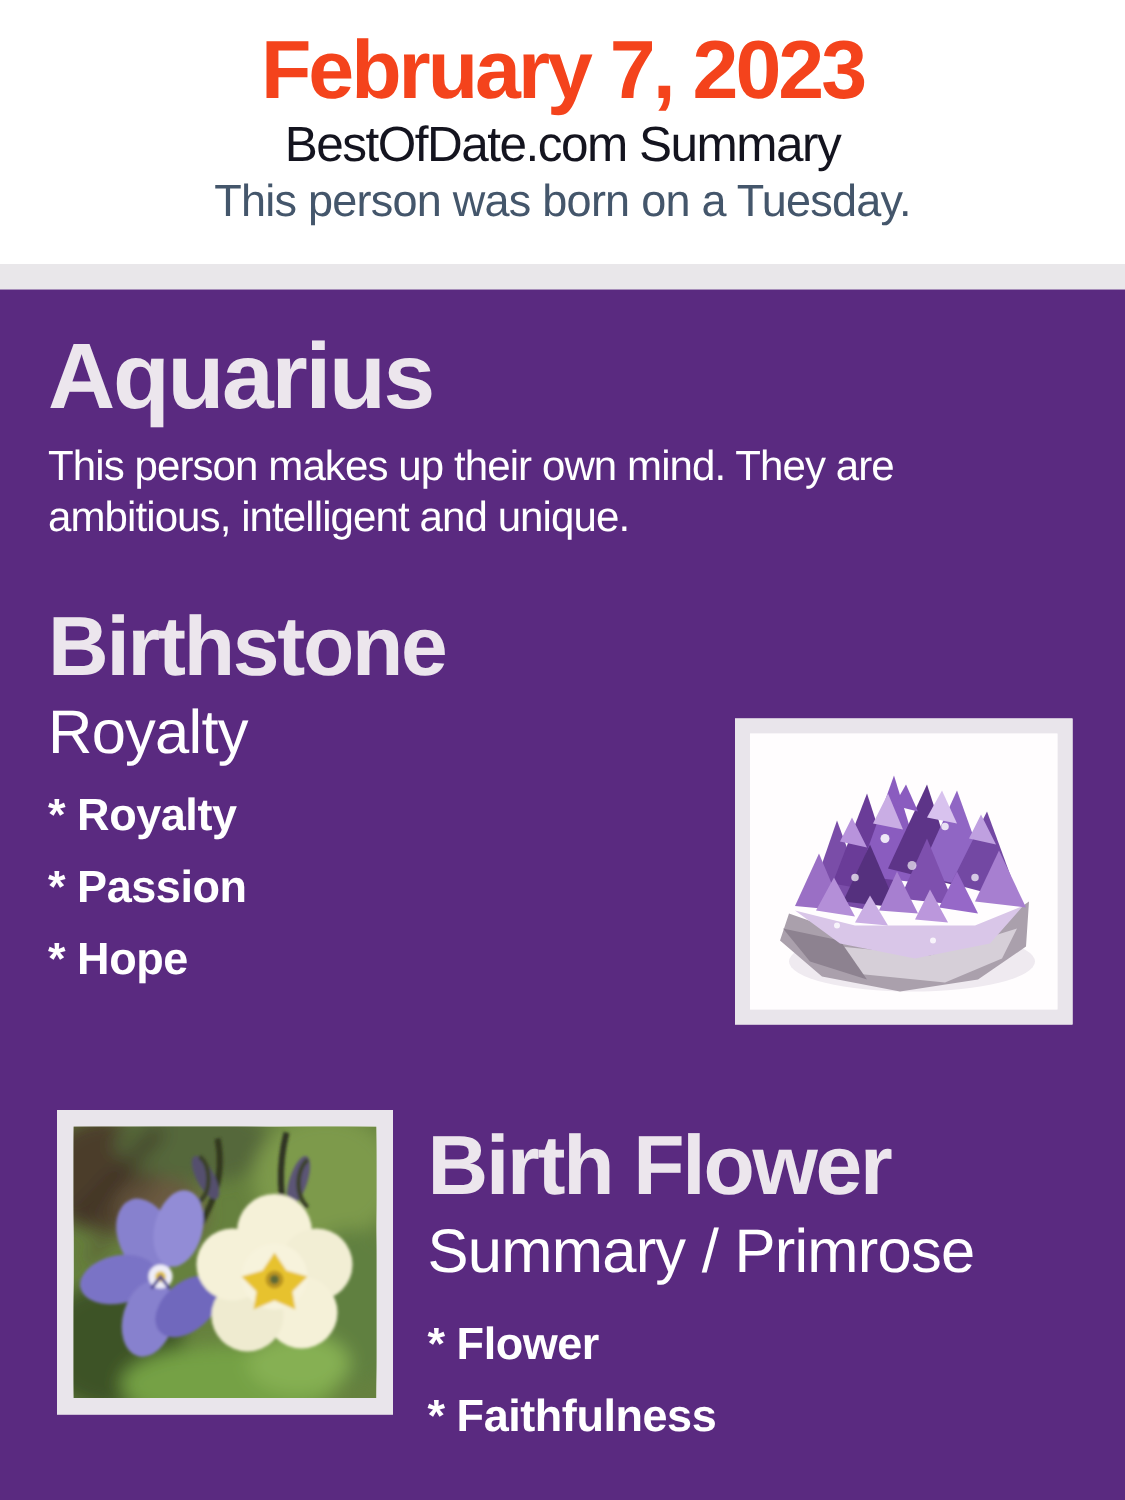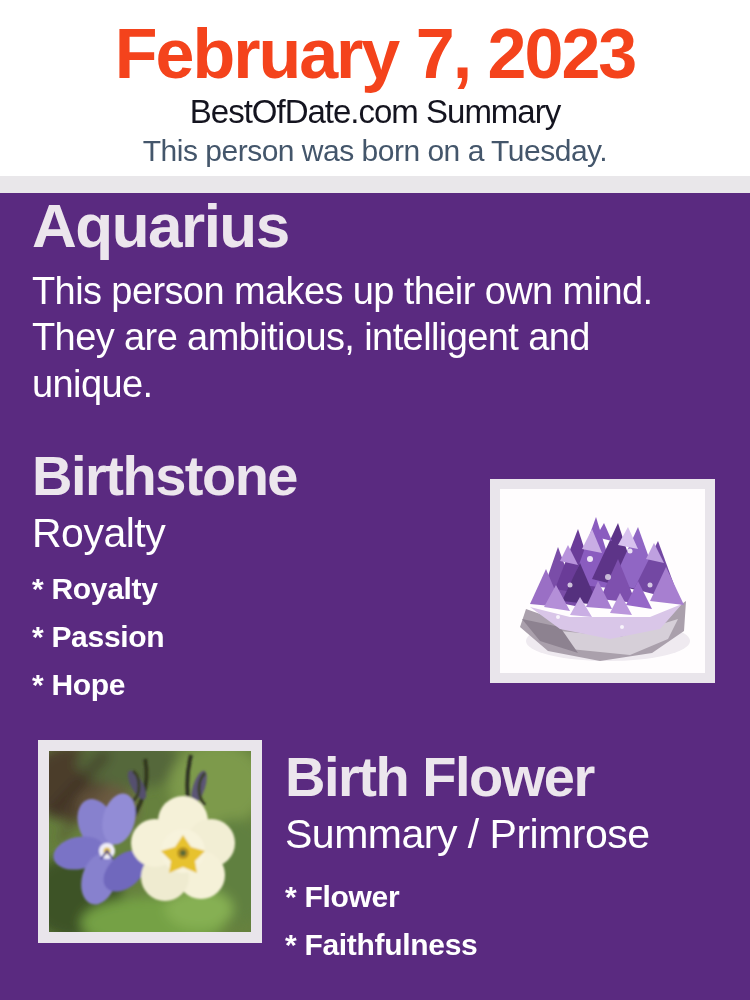--- a/index.html
+++ b/index.html
@@ -13,40 +13,40 @@
   }
   *{box-sizing:border-box;}
   html,body{margin:0;padding:0;}
   body{
     width:750px;height:1000px;overflow:hidden;background:#ffffff;
     font-family:"Liberation Sans", sans-serif;
     -webkit-font-smoothing:antialiased;
   }
   .header{height:176px;background:#ffffff;text-align:center;}
   .date{
-    padding-top:18px;font-size:70px;font-weight:700;line-height:1.05;
+    padding-top:18px;font-size:55px;font-weight:700;line-height:1.05;
     color:var(--accent-orange);letter-spacing:-2px;
   }
   .summary{
     font-size:33px;color:#14141f;letter-spacing:-1px;margin-top:2px;line-height:1.1;
   }
   .tagline{
     font-size:30px;color:var(--tagline-slate);letter-spacing:-0.5px;margin-top:4px;line-height:1.1;
   }
   .divider{height:17px;background:var(--divider-gray);}
   .main{
     position:relative;height:807px;background:var(--purple-bg);
     padding:0 32px;color:var(--body-white);
   }
   .zodiac-name{
-    margin:0;font-size:62px;font-weight:700;line-height:1.05;
+    margin:0;padding-top:26px;font-size:62px;font-weight:700;line-height:1.05;
     color:var(--heading-offwhite);letter-spacing:-1.5px;
   }
   .zodiac-desc{
-    margin:10px 0 0;max-width:636px;font-size:38px;line-height:1.22;
+    margin:10px 0 0;max-width:636px;font-size:28px;line-height:1.22;
     letter-spacing:-0.6px;color:var(--body-white);
   }
   .birthstone-block{margin-top:40px;}
   .section-heading{
     margin:0;font-size:56px;font-weight:700;line-height:1.05;
     color:var(--heading-offwhite);letter-spacing:-1.5px;
   }
   .section-name{
     margin-top:4px;font-size:41px;line-height:1.15;letter-spacing:-0.5px;color:var(--body-white);
   }

